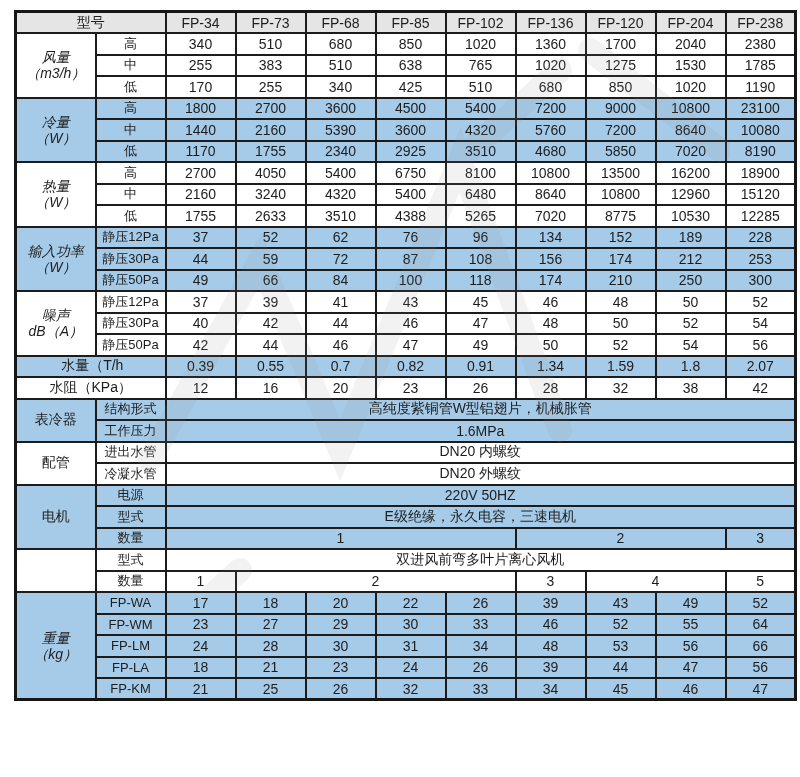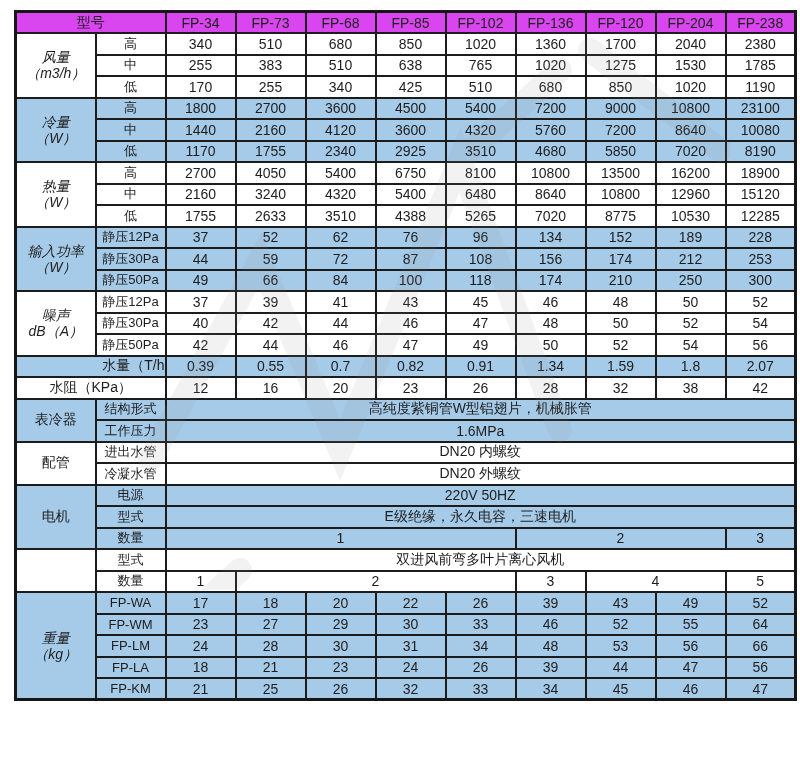--- a/index.html
+++ b/index.html
@@ -20,24 +20,24 @@
     height: 21.5px;
     padding: 0;
     text-align: center;
     vertical-align: middle;
     font-size: 14px;
     white-space: nowrap;
     overflow: hidden;
     background: #ffffff;
   }
   tr.b td   { background: #a6cbe9; }
-  tr.hd td  { background: #d946ef; }
+  tr.hd td  { background: #e5e5e5; }
   td.lbl    { line-height: 16px; font-style: italic; }
   td.sub    { font-size: 13px; }
-  td.tl     { text-align: right; padding-left: 3px; }
+  td.tl     { text-align: center; padding-left: 3px; }
   .wm {
     position: absolute; left: 90px; top: 30px;
     pointer-events: none; z-index: 5; opacity: 0.10;
   }
 </style>
 </head>
 <body>
 
 <table class="spec">
   <colgroup>
@@ -122,21 +122,21 @@
         <td>5400</td>
         <td>7200</td>
         <td>9000</td>
         <td>10800</td>
         <td>23100</td>
   </tr>
   <tr class="b">
     <td class="sub">中</td>
     <td>1440</td>
         <td>2160</td>
-        <td>4120</td>
+        <td>5390</td>
         <td>3600</td>
         <td>4320</td>
         <td>5760</td>
         <td>7200</td>
         <td>8640</td>
         <td>10080</td>
   </tr>
   <tr class="b">
     <td class="sub">低</td>
     <td>1170</td>

